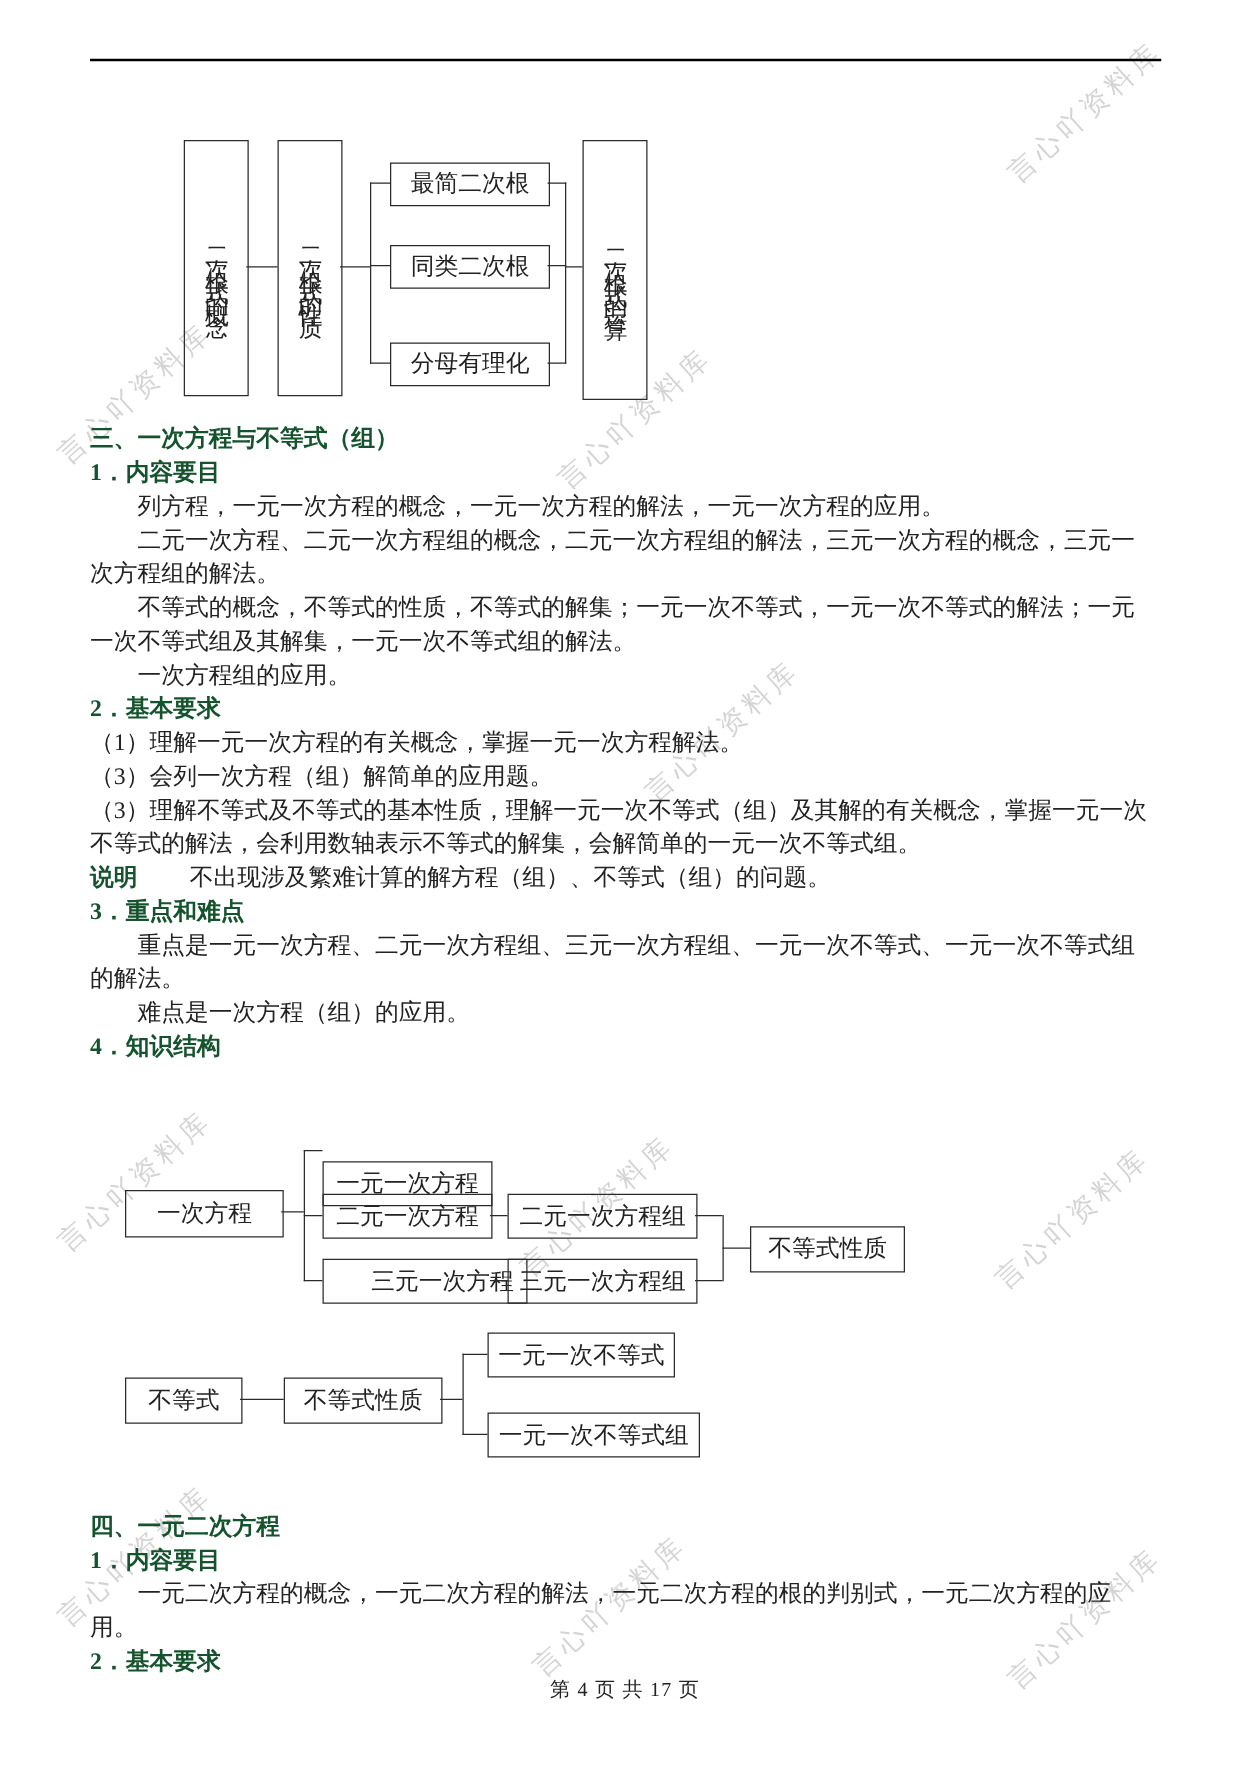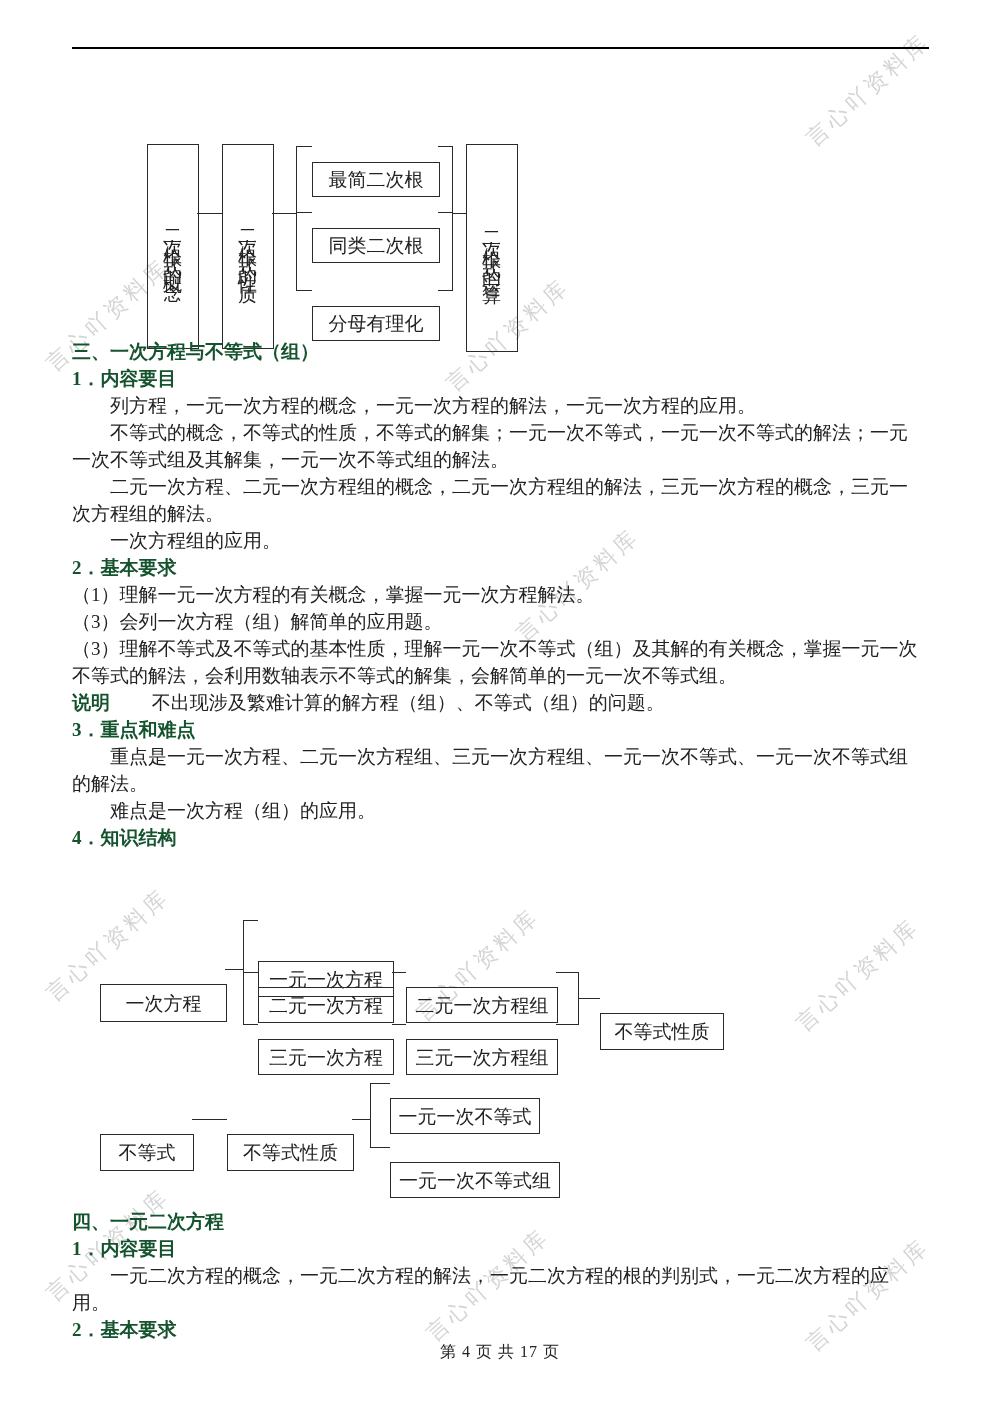--- a/index.html
+++ b/index.html
@@ -1,21 +1,21 @@
 <!DOCTYPE html>
 <html><head>
 <meta charset="utf-8">
 <style>
   html,body{margin:0;padding:0;background:#fff;}
   .page{position:relative;width:1000px;height:1414px;background:#fff;overflow:hidden;
         font-family:"Liberation Serif","DejaVu Serif",serif;color:#222;}
   .rule{position:absolute;left:72px;top:47px;width:857px;height:2px;background:#000;}
   .layer{position:absolute;left:0;top:0;width:100%;height:100%;}
   .box{position:absolute;border:1px solid #2b2b2b;display:flex;align-items:center;justify-content:center;
-       font-size:19px;line-height:1;text-align:center;background:transparent;margin-top:32px;}
+       font-size:19px;line-height:1;text-align:center;background:transparent;}
   .vbox{writing-mode:vertical-rl;text-orientation:upright;letter-spacing:9px;}
   .hl{position:absolute;height:1px;background:#2b2b2b;}
   .vl{position:absolute;width:1px;background:#2b2b2b;}
   .content{position:absolute;font-size:19px;line-height:27px;}
   .content p{margin:0;}
   .indent{text-indent:2em;}
   .red{color:#14532d;font-weight:bold;}
   .note-label{margin-right:2.2em;}
   .footer{position:absolute;left:0;top:1342px;width:100%;text-align:center;font-size:16px;
           color:#222;letter-spacing:1px;}
@@ -60,41 +60,41 @@
     <div class="hl" style="left:438px;top:212px;width:15px;"></div>
     <div class="hl" style="left:438px;top:290px;width:15px;"></div>
     <div class="vl" style="left:452px;top:146px;height:145px;"></div>
     <div class="hl" style="left:452px;top:213px;width:14px;"></div>
   </div>
 
   <div class="content" style="left:72px;top:338px;width:852px;">
     <p class="red">三、一次方程与不等式（组）</p>
     <p class="red">1．内容要目</p>
     <p class="indent">列方程，一元一次方程的概念，一元一次方程的解法，一元一次方程的应用。</p>
+    <p class="indent">二元一次方程、二元一次方程组的概念，二元一次方程组的解法，三元一次方程的概念，三元一次方程组的解法。</p>
     <p class="indent">不等式的概念，不等式的性质，不等式的解集；一元一次不等式，一元一次不等式的解法；一元一次不等式组及其解集，一元一次不等式组的解法。</p>
-    <p class="indent">二元一次方程、二元一次方程组的概念，二元一次方程组的解法，三元一次方程的概念，三元一次方程组的解法。</p>
     <p class="indent">一次方程组的应用。</p>
     <p class="red">2．基本要求</p>
     <p>（1）理解一元一次方程的有关概念，掌握一元一次方程解法。</p>
     <p>（3）会列一次方程（组）解简单的应用题。</p>
     <p>（3）理解不等式及不等式的基本性质，理解一元一次不等式（组）及其解的有关概念，掌握一元一次不等式的解法，会利用数轴表示不等式的解集，会解简单的一元一次不等式组。</p>
     <p>
       <span class="red note-label">说明</span><span>不出现涉及繁难计算的解方程（组）、不等式（组）的问题。</span>
     </p>
     <p class="red">3．重点和难点</p>
     <p class="indent">重点是一元一次方程、二元一次方程组、三元一次方程组、一元一次不等式、一元一次不等式组的解法。</p>
     <p class="indent">难点是一次方程（组）的应用。</p>
     <p class="red">4．知识结构</p>
   </div>
 
   <div class="layer">
     <div class="box" style="left:100px;top:952px;width:125px;height:36px;">一次方程</div>
     <div class="box" style="left:258px;top:929px;width:134px;height:34px;">一元一次方程</div>
     <div class="box" style="left:258px;top:955px;width:134px;height:34px;">二元一次方程</div>
-    <div class="box" style="left:258px;top:1007px;width:134px;height:34px;">三元一次方程</div>
+    <div class="box" style="left:258px;top:1007px;width:134px;height:34px;padding-left:28px;">三元一次方程</div>
     <div class="box" style="left:406px;top:955px;width:150px;height:34px;">二元一次方程组</div>
     <div class="box" style="left:406px;top:1007px;width:150px;height:34px;">三元一次方程组</div>
     <div class="box" style="left:600px;top:981px;width:122px;height:35px;">不等式性质</div>
 
     <div class="hl" style="left:225px;top:969px;width:18px;"></div>
     <div class="vl" style="left:243px;top:920px;height:105px;"></div>
     <div class="hl" style="left:243px;top:920px;width:15px;"></div>
     <div class="hl" style="left:243px;top:972px;width:15px;"></div>
     <div class="hl" style="left:243px;top:1024px;width:15px;"></div>
     <div class="hl" style="left:392px;top:972px;width:14px;"></div>

